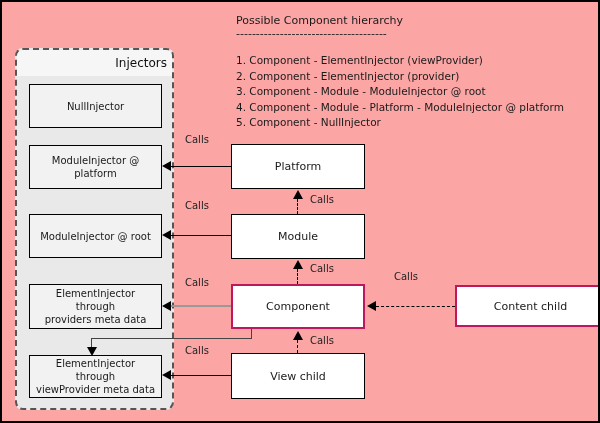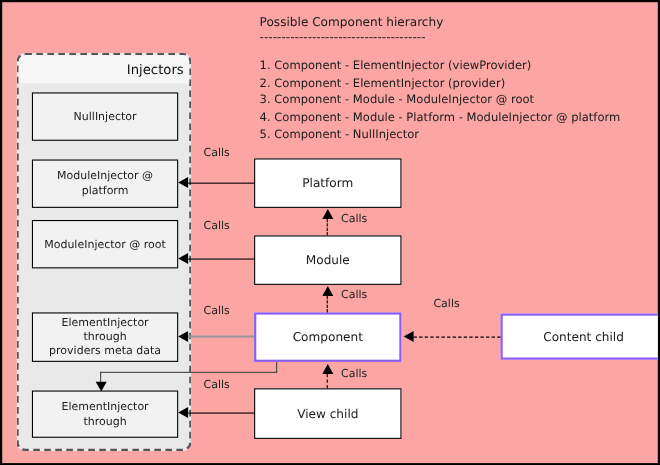--- a/index.html
+++ b/index.html
@@ -28,21 +28,21 @@
   .ibox{
     position:absolute;left:27px;width:133px;box-sizing:border-box;background:#f2f2f2;
     border:1px solid #000;display:flex;flex-direction:column;align-items:center;justify-content:center;
     text-align:center;font-size:10px;line-height:13px;
   }
   .nbox{
     position:absolute;left:229px;width:134px;box-sizing:border-box;background:#fff;
     border:1px solid #000;display:flex;align-items:center;justify-content:center;
     text-align:center;font-size:11px;
   }
-  .nbox.gray{border:2px solid #8b5cf6;}
+  .nbox.gray{border:2px solid #be185d;}
   
   .hline{position:absolute;height:0;border-top:1px solid #000;}
   .hline.thick{border-top:2px solid #999;}
   .hline.dashed{border-top:1px dashed #000;}
   .vline{position:absolute;width:0;border-left:1px solid #444;}
   .vline.dashed{border-left:1px dashed #000;}
   .ah-left{position:absolute;width:0;height:0;
     border-top:5px solid transparent;border-bottom:5px solid transparent;border-right:9px solid #000;}
   .ah-up{position:absolute;width:0;height:0;
     border-left:5px solid transparent;border-right:5px solid transparent;border-bottom:9px solid #000;}
@@ -72,31 +72,32 @@
       <span>Injectors</span>
     </div>
   </div>
 
   <div class="ibox" style="top:82px;height:44px;">
     <span>NullInjector</span>
   </div>
   <div class="ibox" style="top:143px;height:44px;">
     <span>ModuleInjector @ platform</span>
   </div>
-  <div class="ibox" style="top:198px;height:44px;">
+  <div class="ibox" style="top:212px;height:44px;">
     <span>ModuleInjector @ root</span>
   </div>
   <div class="ibox" style="top:282px;height:45px;">
     <span>ElementInjector</span>
     <span>through</span>
     <span>providers meta data</span>
   </div>
   <div class="ibox" style="top:353px;height:43px;">
     <span>ElementInjector</span>
     <span>through</span>
+    <span>viewProvider meta data</span>
   </div>
 
   <div class="nbox" style="top:142px;height:45px;">
     <span>Platform</span>
   </div>
   <div class="nbox" style="top:212px;height:45px;">
     <span>Module</span>
   </div>
   <div class="nbox gray" style="top:282px;height:45px;">
     <span>Component</span>

